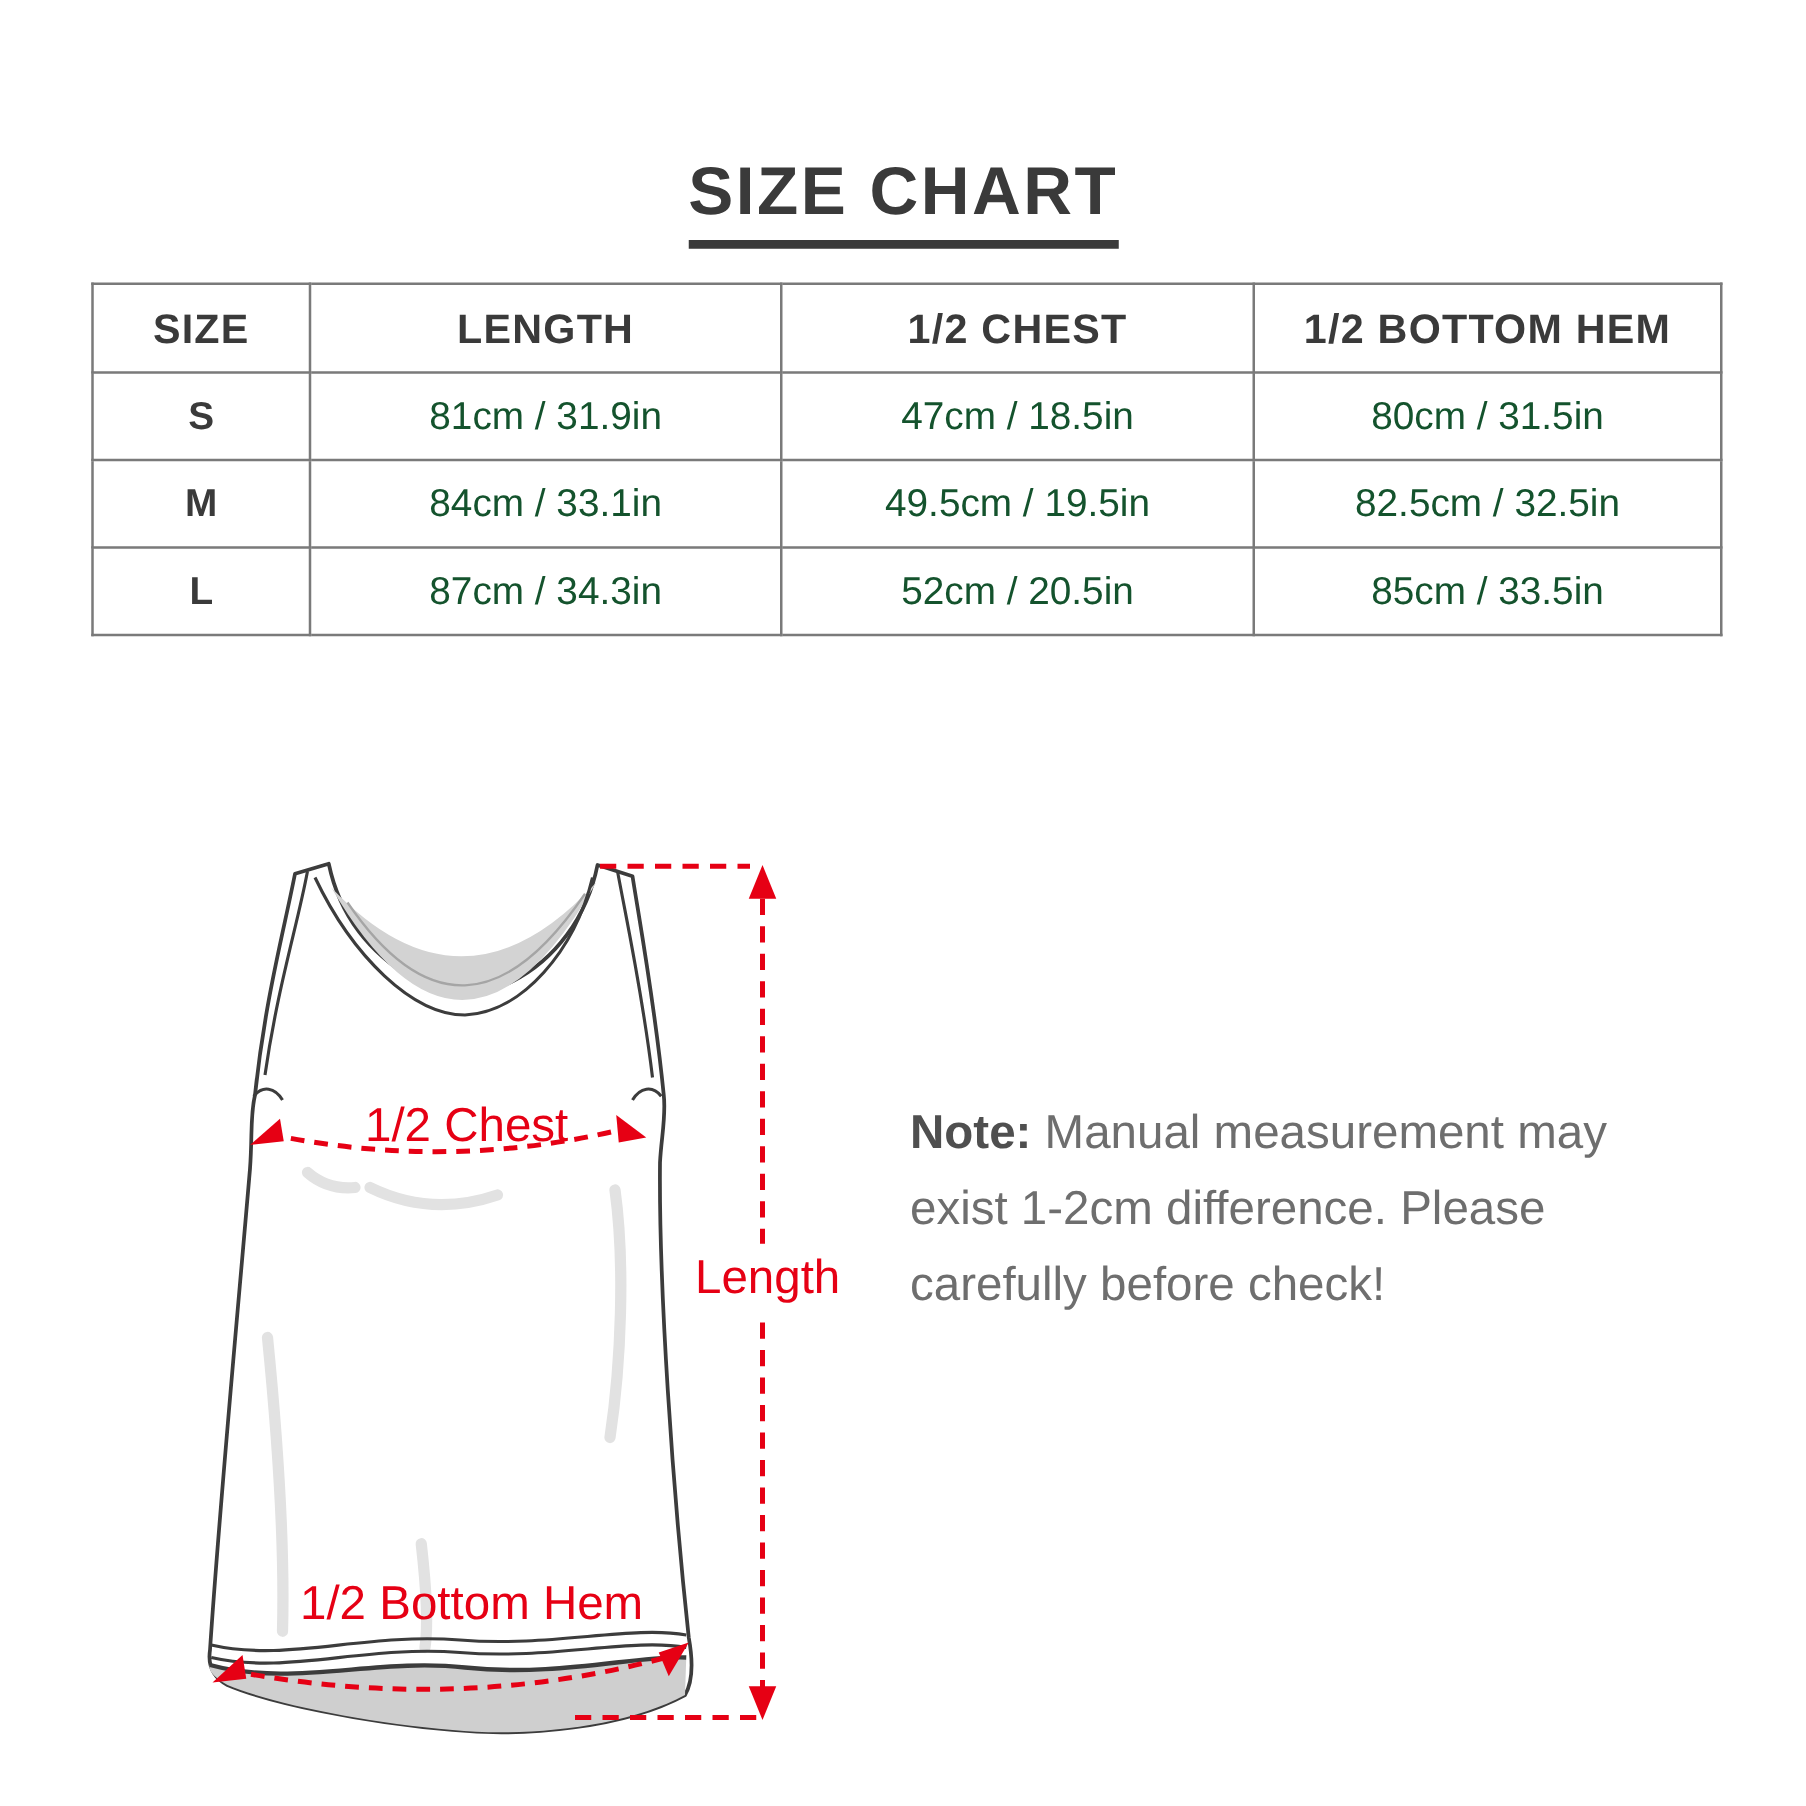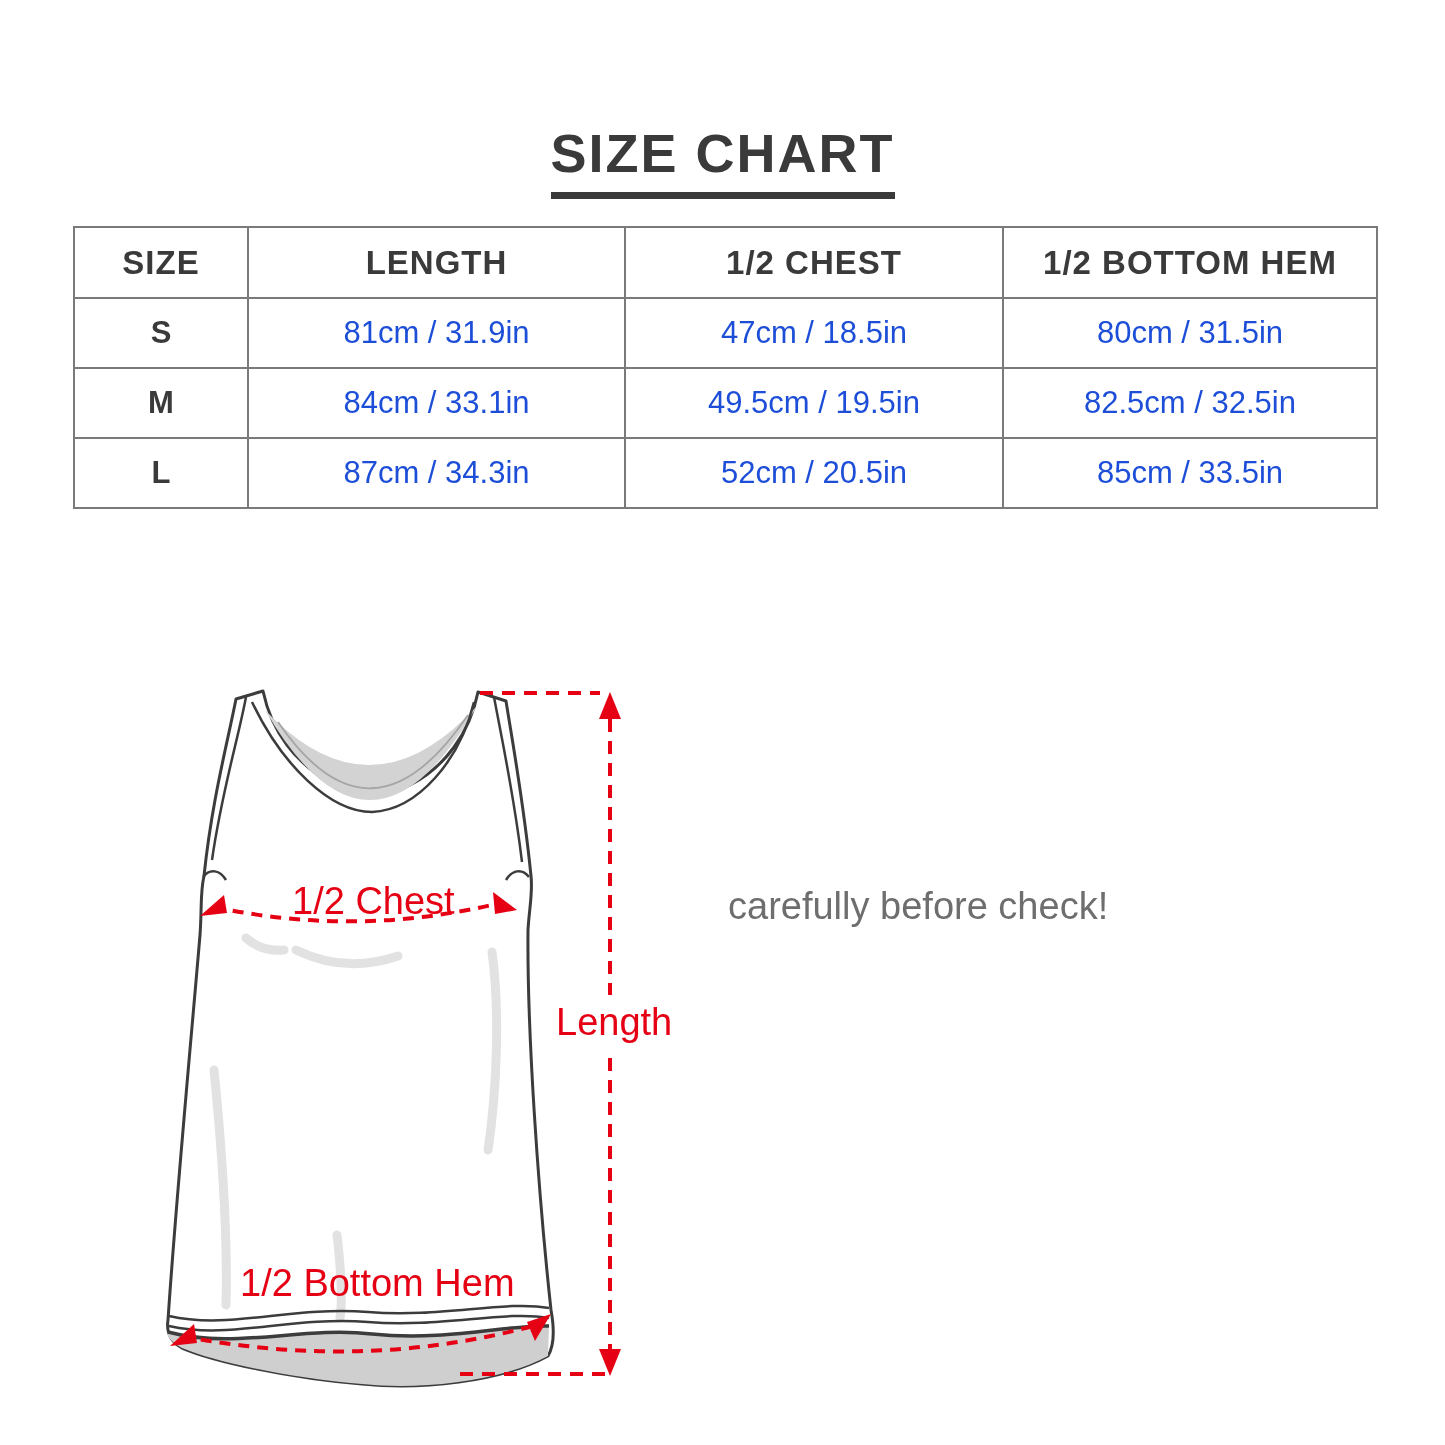--- a/index.html
+++ b/index.html
@@ -26,21 +26,21 @@
   .size-table col.c1 { width:377px; }
   .size-table col.c2 { width:378px; }
   .size-table col.c3 { width:374px; }
   .size-table th, .size-table td {
     border:2px solid #7a7a7a; text-align:center; vertical-align:middle;
     padding:0;
   }
   .size-table th {
     height:71px; font-size:33px; font-weight:bold; color:#3a3a3a; letter-spacing:1px;
   }
-  .size-table td { height:70px; font-size:31px; color:#1d4ed8; }
+  .size-table td { height:70px; font-size:31px; color:#14532d; }
   .size-table td.size-col { font-weight:bold; color:#3a3a3a; }
 
   
   .diagram { position:absolute; left:130px; top:670px; width:600px; height:775px; }
   .diagram svg { display:block; width:100%; height:100%; }
   .g-outline { fill:#ffffff; stroke:#3c3c3c; stroke-width:3; stroke-linejoin:round; }
   .g-line  { fill:none; stroke:#3c3c3c; stroke-width:2.5; }
   .g-heavy { fill:none; stroke:#3c3c3c; stroke-width:3.5; }
   .g-thin  { fill:none; stroke:#a5a5a5; stroke-width:1.8; }
   .g-gray  { fill:#d3d3d3; stroke:none; }
@@ -168,16 +168,21 @@
       <polygon class="m-arrow" points="170,1346 194,1324 197,1343"></polygon>
       <polygon class="m-arrow" points="551,1314 527,1322 535,1341"></polygon>
     </svg>
   </div>
 
   <div class="m-label chest-label">1/2 Chest</div>
   <div class="m-label length-label">Length</div>
   <div class="m-label hem-label">1/2 Bottom Hem</div>
 
   <div class="note">
+    <div class="note-line">
+      <span class="note-label">Note:</span>
+      <span>Manual measurement may</span>
+    </div>
+    <div class="note-line">exist 1-2cm difference. Please</div>
     <div class="note-line">carefully before check!</div>
   </div>
 
 </div>
 
 </body></html>

